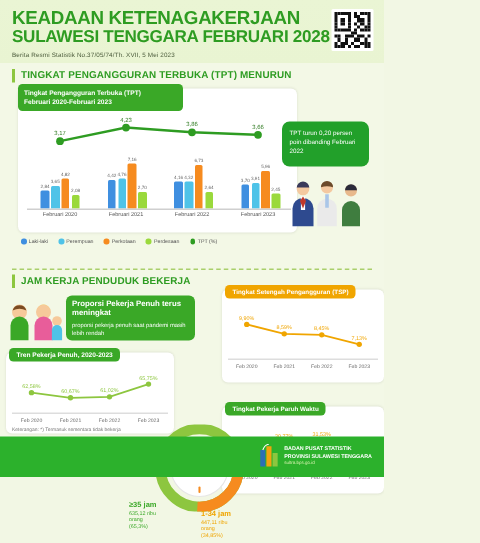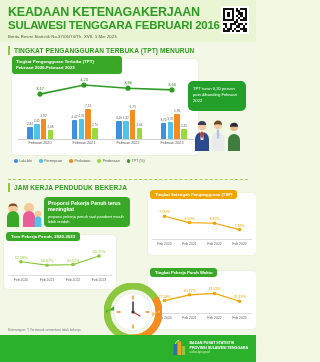--- a/index.html
+++ b/index.html
@@ -2,21 +2,21 @@
 <html><head>
 <meta charset="utf-8">
 <style>
   * { box-sizing: border-box; margin: 0; padding: 0; }
   html, body {
     width: 256px; height: 362px;
     font-family: "Liberation Sans", sans-serif;
     background: #f2f7e4;
     overflow: hidden;
   }
-  .page { position: relative; width: 256px; height: 362px; background: #f3f8e6; }
+  .page { position: relative; width: 256px; height: 318px; background: #f3f8e6; }
 
   
   .header {
     position: relative; height: 42px;
     background: linear-gradient(180deg,#eaf5d4 0%, #e9f4d2 100%);
     padding: 6px 8px 0 8px;
   }
   .h-title1 {
     font-size: 12.5px; font-weight: bold; color: #2e9c22;
     letter-spacing: -0.2px; line-height: 13px; white-space: nowrap;
@@ -173,21 +173,21 @@
   .logo-txt { color: #fff; font-size: 3.6px; line-height: 4.4px; font-weight: bold; }
   .logo-sub { color: #d8f3b0; font-size: 3px; font-weight: normal; }
 </style>
 </head>
 <body>
 
 <div class="page">
 
   <div class="header">
     <div class="h-title1">KEADAAN KETENAGAKERJAAN</div>
-    <div class="h-title2">SULAWESI TENGGARA FEBRUARI 2016</div>
+    <div class="h-title2">SULAWESI TENGGARA FEBRUARI 2028</div>
     <div class="h-sub">Berita Resmi Statistik No.37/05/74/Th. XVII, 5 Mei 2023</div>
     <div class="qr">
       <div class="qr-grid" id="qrgrid">
           <i class="on"></i>
           <i class="on"></i>
           <i class="on"></i>
           <i class="on"></i>
           <i class="on"></i>
           <i></i>
           <i class="on"></i>

